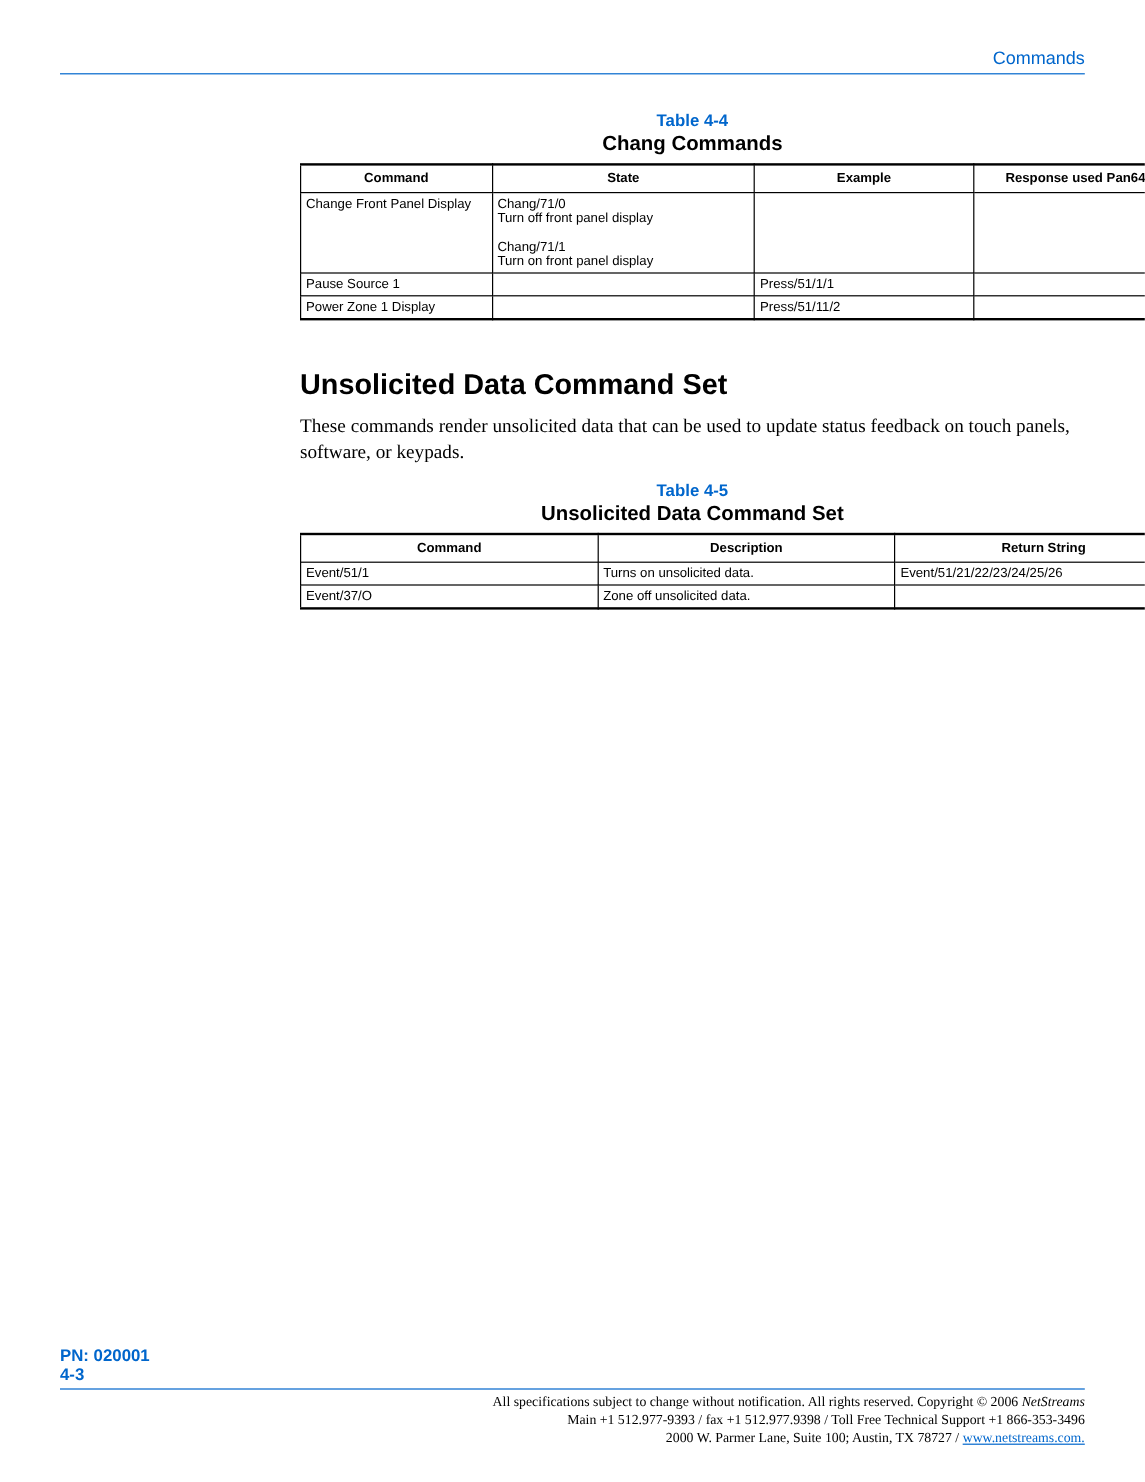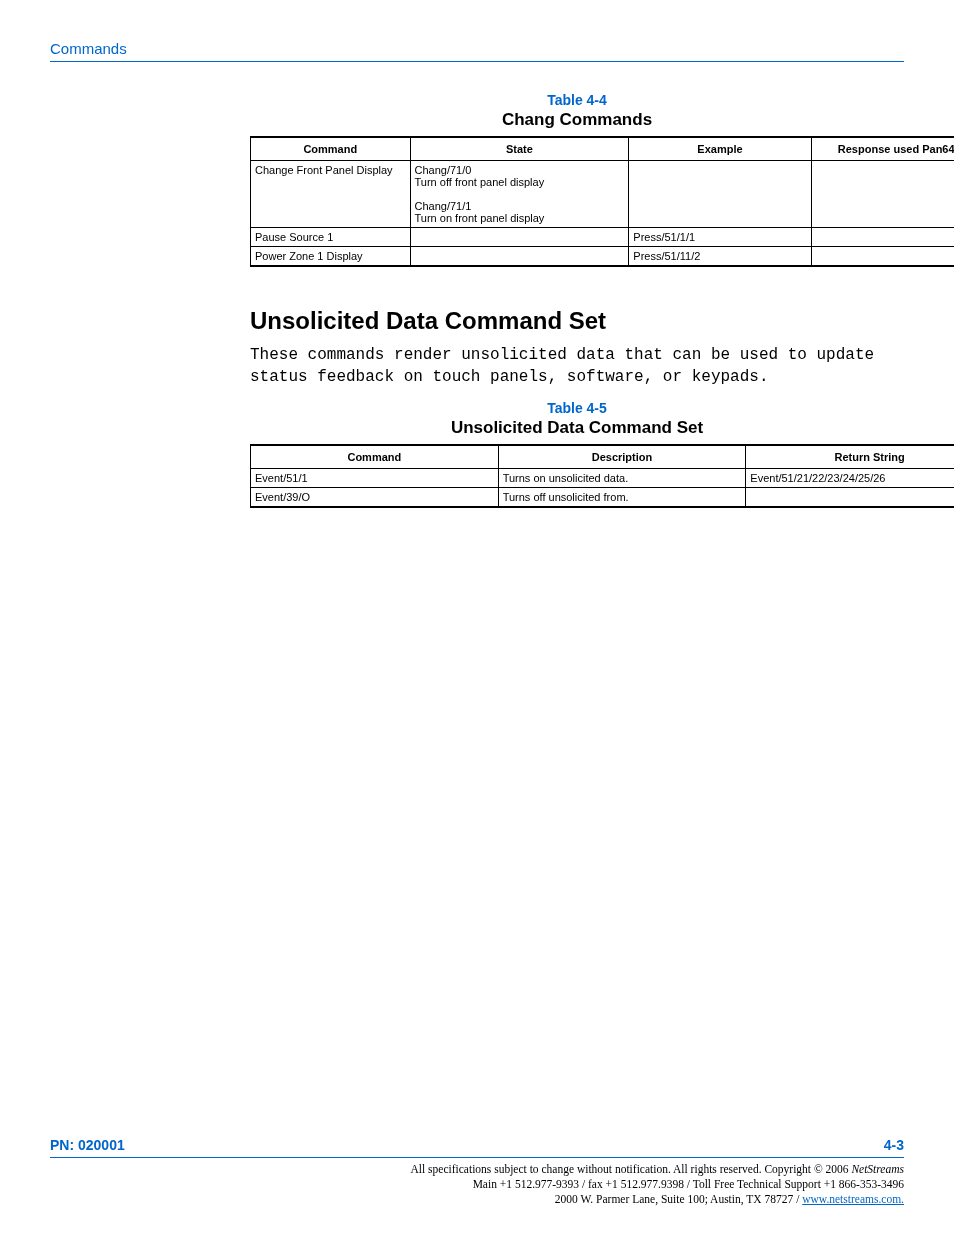--- a/index.html
+++ b/index.html
@@ -11,20 +11,21 @@
     width: 954px;
     height: 1235px;
     position: relative;
   }
   .page {
     padding: 40px 50px 0 50px;
     height: 100%;
     position: relative;
   }
   .header-section {
+    text-align: right;
     font-family: Arial, Helvetica, sans-serif;
     color: #0066cc;
     font-size: 15px;
     margin-bottom: 4px;
   }
   .header-rule {
     border: none;
     border-top: 1px solid #0066cc;
     margin: 0 0 30px 0;
   }
@@ -69,21 +70,21 @@
     font-size: 11px;
   }
   .section-heading {
     font-family: Arial, Helvetica, sans-serif;
     font-weight: bold;
     font-size: 24px;
     margin: 40px 0 10px 0;
     color: #000;
   }
   .body-text {
-    font-family: Liberation Mono, monospace;
+    font-family: Liberation Serif, serif;
     font-size: 16px;
     line-height: 1.35;
     margin: 0 0 12px 0;
     color: #000;
   }
   .content-indent {
     margin-left: 200px;
     margin-right: 0;
   }
   .table44 { width: 652px; }
@@ -104,20 +105,21 @@
     right: 50px;
   }
   .footer-top {
     display: flex;
     justify-content: space-between;
     font-family: Arial, Helvetica, sans-serif;
     font-weight: bold;
     font-size: 14px;
     color: #0066cc;
     margin-bottom: 4px;
+    flex-direction: column;
   }
   .footer-rule {
     border: none;
     border-top: 1px solid #0066cc;
     margin: 2px 0 4px 0;
   }
   .footer-text {
     text-align: right;
     font-family: "Times New Roman", Times, serif;
     font-size: 11.5px;
@@ -201,22 +203,22 @@
           <th>Return String</th>
         </tr>
       </thead>
       <tbody>
         <tr>
           <td>Event/51/1</td>
           <td>Turns on unsolicited data.</td>
           <td>Event/51/21/22/23/24/25/26</td>
         </tr>
         <tr>
-          <td>Event/39/O</td>
-          <td>Turns off unsolicited from.</td>
+          <td>Event/37/O</td>
+          <td>Zone off unsolicited data.</td>
           <td></td>
         </tr>
       </tbody>
     </table>
   </div>
 
   <div class="footer">
     <div class="footer-top">
       <span>PN: 020001</span>
       <span>4-3</span>

